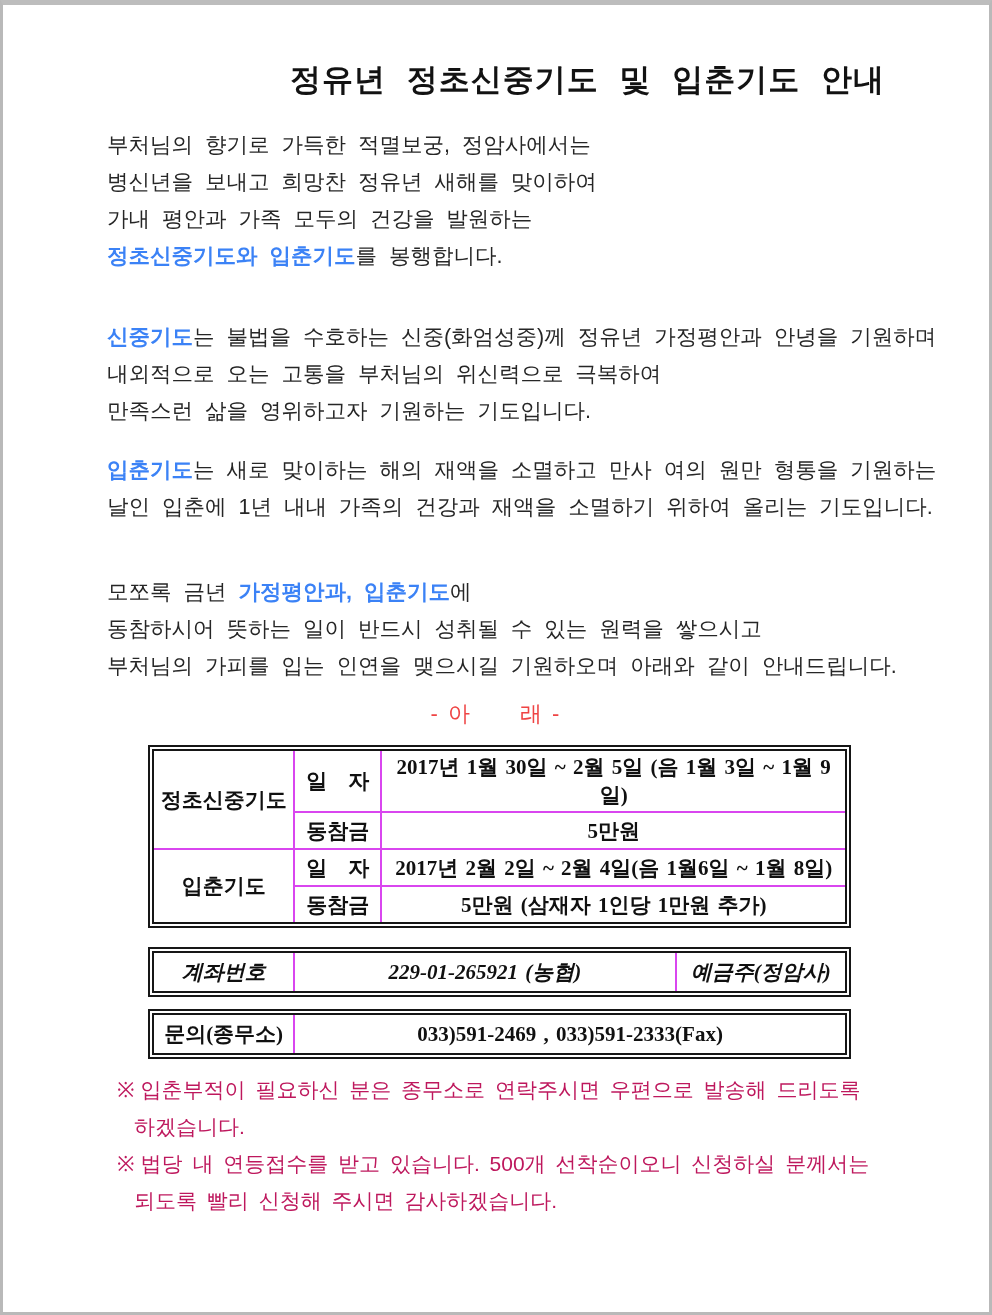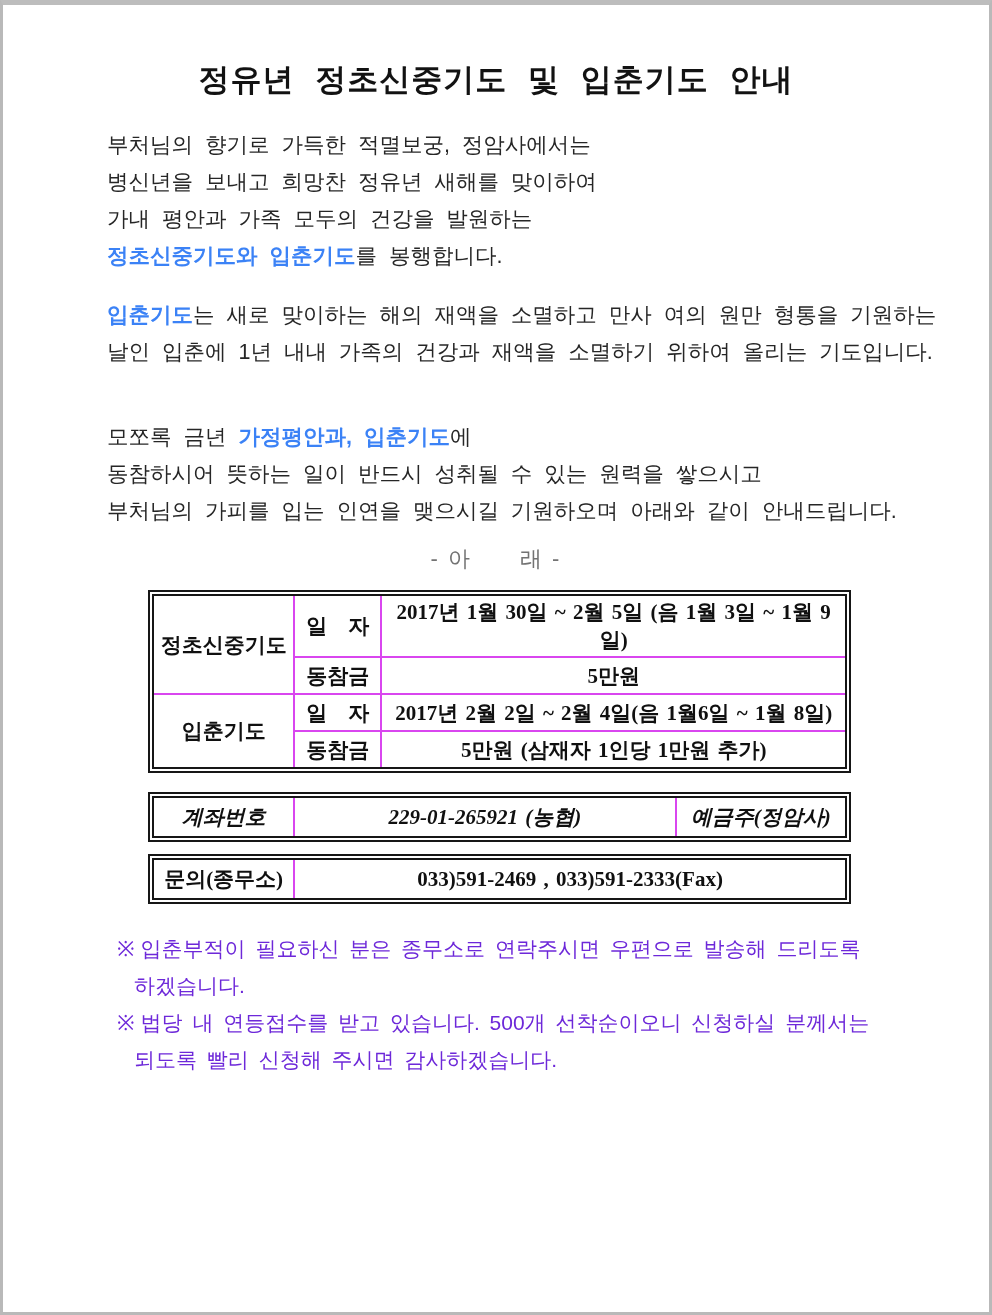--- a/index.html
+++ b/index.html
@@ -11,75 +11,80 @@
     border:3px solid #b9b9b9;
     border-top:5px solid #bdbdbd;
     overflow:hidden;
     font-family:"Liberation Sans", sans-serif;
     color:#262626;
   }
   .doc { padding:40px 104px 0 104px; }
 
   .title {
     margin:14px 0 0 0;
-    text-align:center;
+    text-align:right;
     font-family:"Liberation Serif", serif;
     font-size:31px;
     font-weight:bold;
     color:#121212;
     letter-spacing:1px;
     word-spacing:12px;
   }
 
   .para { margin-top:26px; text-align:left; font-size:21.5px; line-height:37px; word-spacing:6px; }
   .para.p2 { margin-top:44px; }
   .para.p3 { margin-top:22px; }
   .para.p4 { margin-top:48px; }
   .line { white-space:nowrap; }
   .red { color:#3b82f6; font-weight:bold; }
 
-  .below-marker { margin-top:14px; text-align:center; font-size:22px; letter-spacing:2px; color:#737373; }
+  .below-marker { margin-top:14px; text-align:center; font-size:22px; letter-spacing:2px; color:#ef4444; }
 
   .tbl-frame {
     box-sizing:border-box;
     width:703px;
     margin-left:41px;
     border:6px double #161616;
     background:#fff;
   }
   .tbl-frame.mt1 { margin-top:16px; }
   .tbl-frame.mt2 { margin-top:19px;font-style:italic; }
   .tbl-frame.mt3 { margin-top:12px; }
   table { border-collapse:collapse; width:100%; table-layout:fixed;
           font-family:"Liberation Serif", serif; font-size:21px; font-weight:bold; color:#101010; }
   td { border:2px solid #d946ef; text-align:center; vertical-align:middle;
        padding:2px 6px; height:31px; overflow:hidden; word-spacing:2px; }
   td.no-t{border-top:none} td.no-b{border-bottom:none}
   td.no-l{border-left:none} td.no-r{border-right:none}
   .acct td, .contact td { height:34px; }
 
-  .notes { margin-top:26px; padding-left:10px; font-size:21px; line-height:37px; color:#6d28d9; }
+  .notes { margin-top:12px; padding-left:10px; font-size:21px; line-height:37px; color:#be185d; }
   .note { padding-left:17px; text-indent:-17px; word-spacing:4px; }
   .note .mark { margin-right:6px; }
 </style>
 </head>
 <body>
 
 <div class="page">
   <div class="doc">
 
     <h1 class="title">정유년 정초신중기도 및 입춘기도 안내</h1>
 
     <div class="para p1">
       <div class="line">부처님의 향기로 가득한 적멸보궁, 정암사에서는</div>
       <div class="line">병신년을 보내고 희망찬 정유년 새해를 맞이하여</div>
       <div class="line">가내 평안과 가족 모두의 건강을 발원하는</div>
       <div class="line"><span class="red">정초신중기도와 입춘기도</span><span>를 봉행합니다.</span></div>
     </div>
 
+    <div class="para p2">
+      <div class="line"><span class="red">신중기도</span><span>는 불법을 수호하는 신중(화엄성중)께 정유년 가정평안과 안녕을 기원하며</span></div>
+      <div class="line">내외적으로 오는 고통을 부처님의 위신력으로 극복하여</div>
+      <div class="line">만족스런 삶을 영위하고자 기원하는 기도입니다.</div>
+    </div>
 
     <div class="para p3">
       <div class="line"><span class="red">입춘기도</span><span>는 새로 맞이하는 해의 재액을 소멸하고 만사 여의 원만 형통을 기원하는</span></div>
       <div class="line">날인 입춘에 1년 내내 가족의 건강과 재액을 소멸하기 위하여 올리는 기도입니다.</div>
     </div>
 
     <div class="para p4">
       <div class="line"><span>모쪼록 금년 </span><span class="red">가정평안과, 입춘기도</span><span>에</span></div>
       <div class="line">동참하시어 뜻하는 일이 반드시 성취될 수 있는 원력을 쌓으시고</div>
       <div class="line">부처님의 가피를 입는 인연을 맺으시길 기원하오며 아래와 같이 안내드립니다.</div>

